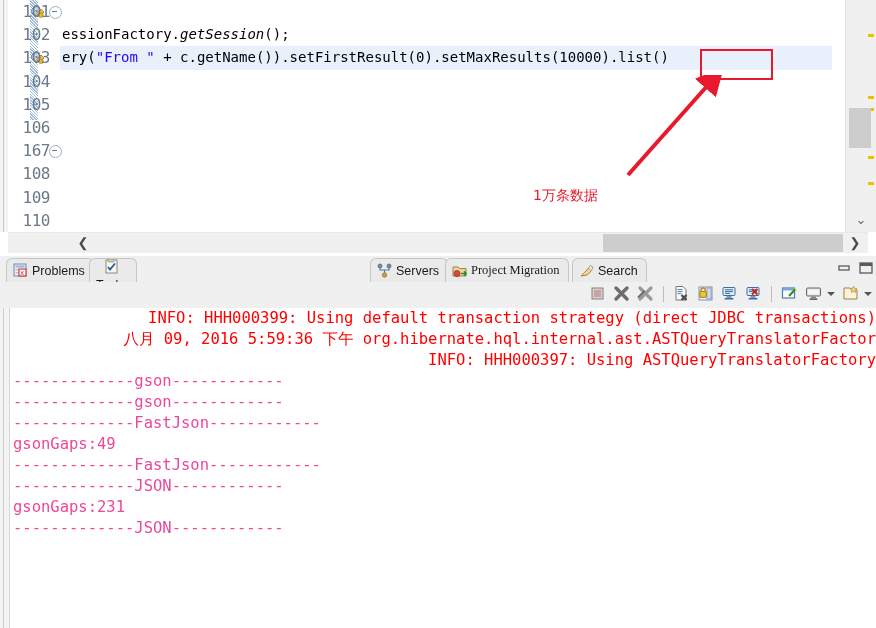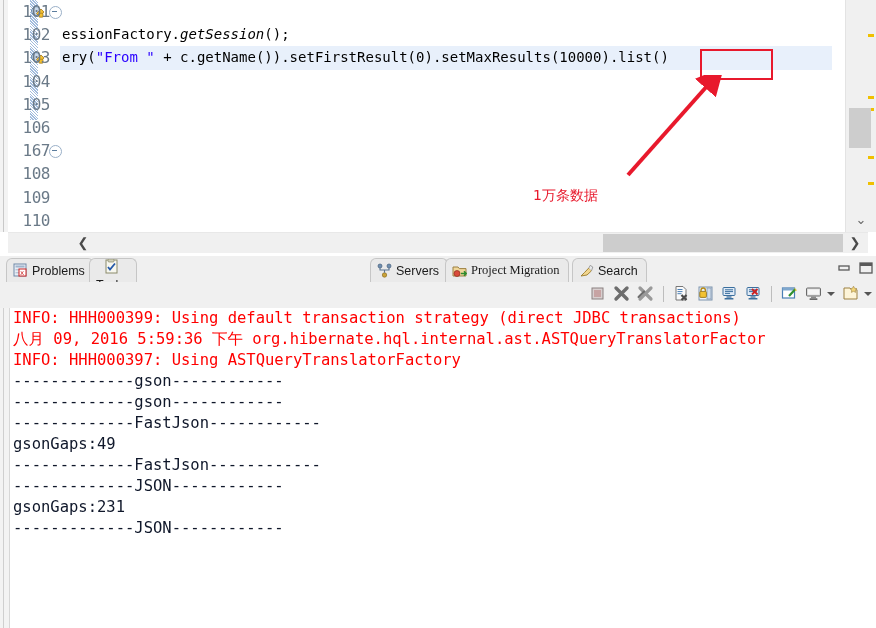--- a/index.html
+++ b/index.html
@@ -163,27 +163,27 @@
     position:absolute;left:0;top:0;width:9px;height:320px;background:#f3f3f3;
     border-right:1px solid #d7d7d7;
   }
   .c-edge i{position:absolute;left:3px;top:0;width:1px;height:320px;background:#cfcfcf;}
   .c-lines{
     position:absolute;left:13px;top:0;right:0;height:320px;
   }
   .c-line{
     height:21px;line-height:21px;white-space:pre;
     font-family:"DejaVu Sans Mono","Liberation Mono",monospace;
-    font-size:15.5px;color:#0f172a;
+    font-size:15.5px;color:#ec4899;
   }
   .c-line.hdr{
     font-family:"Liberation Sans",sans-serif;font-size:12.5px;color:#1b1b1b;
     height:22px;line-height:22px;
   }
-  .c-line.err{color:#ff0000;}
+  .c-line.err{color:#ff0000;text-align:right;}
 </style>
 </head>
 <body>
 
 <div class="app">
 
   <div class="editor-wrap">
 
     <div class="editor-frame">
 

